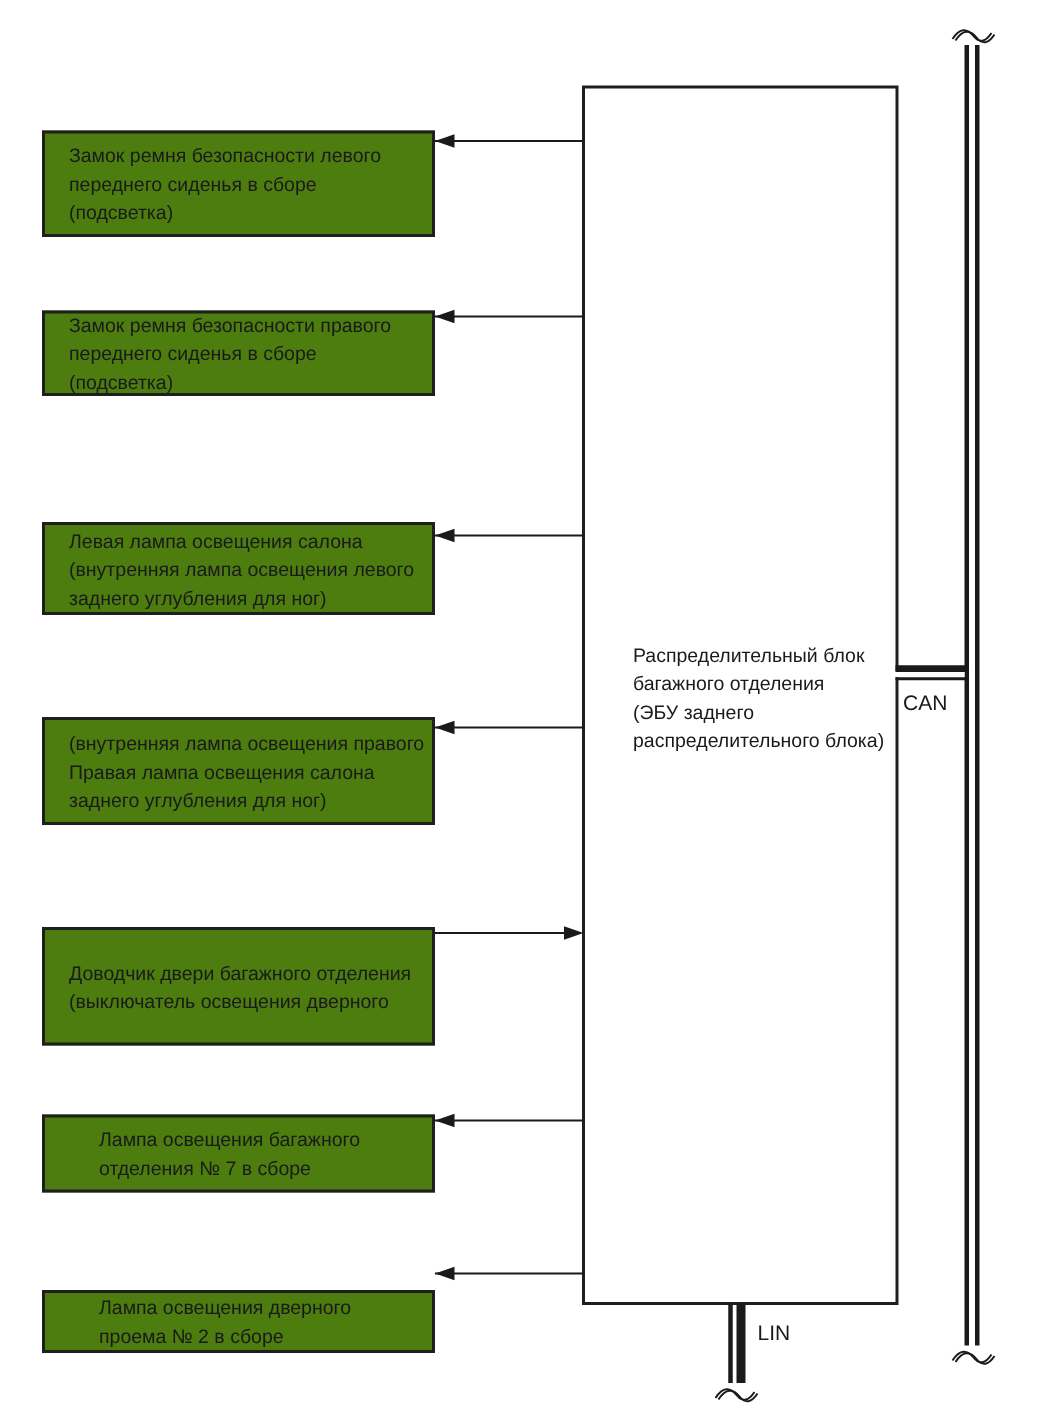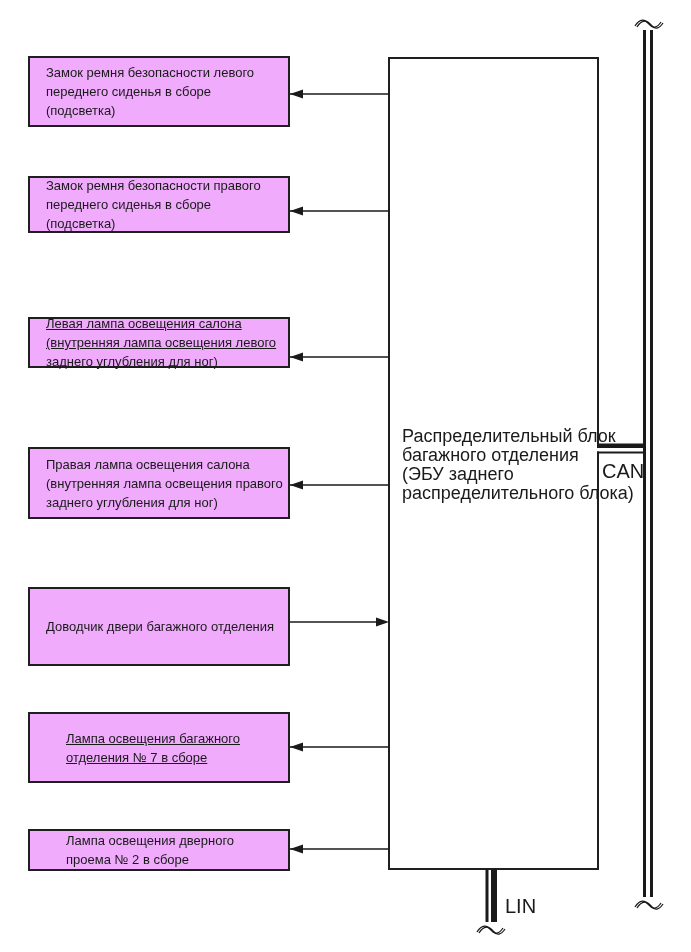--- a/index.html
+++ b/index.html
@@ -11,65 +11,66 @@
     font-family: "Liberation Sans", sans-serif;
     color: #1a1a1a;
     overflow: hidden;
   }
   .pbox {
     position: absolute;
     left: 28px;
     width: 262px;
     box-sizing: border-box;
     border: 2px solid #1f1f1f;
-    background: #f0abfc;
+    background: #4d7c0f;
     display: flex;
     flex-direction: column;
     justify-content: center;
     padding-left: 16px;
     padding-right: 4px;
     font-size: 13px;
     line-height: 19px;
     white-space: nowrap;
     z-index: 1;
+    margin-top: 31px;
   }
   .b1 { top: 56px;  height: 71px; }
   .b2 { top: 176px; height: 57px; }
-  .b3 { top: 317px; height: 51px; text-decoration: underline; }
+  .b3 { top: 317px; height: 62px; }
   .b4 { top: 447px; height: 72px; }
   .b5 { top: 587px; height: 79px; }
-  .b6 { top: 712px; height: 71px; padding-left: 36px; text-decoration: underline; }
+  .b6 { top: 712px; height: 52px; padding-left: 36px; }
   .b7 { top: 829px; height: 42px; padding-left: 36px; }
   .controller {
     position: absolute;
     left: 388px;
     top: 57px;
     width: 211px;
     height: 813px;
     box-sizing: border-box;
     border: 2px solid #1f1f1f;
     background: #ffffff;
     z-index: 1;
   }
   .controller-text {
     position: absolute;
-    left: 402px;
+    left: 422px;
     top: 427px;
-    font-size: 18px;
+    font-size: 13px;
     line-height: 19px;
     white-space: nowrap;
     z-index: 3;
   }
   .bus-label {
     position: absolute;
-    font-size: 20px;
+    font-size: 14px;
     z-index: 3;
   }
   .can-label { left: 602px; top: 460px; }
-  .lin-label { left: 505px; top: 880px; margin-top: 15px; }
+  .lin-label { left: 505px; top: 880px; }
   #wires {
     position: absolute;
     left: 0; top: 0;
     width: 691px; height: 952px;
     z-index: 2;
   }
   #wires line, #wires path { stroke: #1a1a1a; }
   #wires polygon { fill: #1a1a1a; stroke: none; }
   .squiggle path { stroke: #3a3a3a; stroke-width: 1.3; fill: none; }
 </style>
@@ -152,27 +153,28 @@
     <div>(подсветка)</div>
   </div>
 
   <div class="pbox b3">
     <div>Левая лампа освещения салона</div>
     <div>(внутренняя лампа освещения левого</div>
     <div>заднего углубления для ног)</div>
   </div>
 
   <div class="pbox b4">
+    <div>(внутренняя лампа освещения правого</div>
     <div>Правая лампа освещения салона</div>
-    <div>(внутренняя лампа освещения правого</div>
     <div>заднего углубления для ног)</div>
   </div>
 
   <div class="pbox b5">
     <div>Доводчик двери багажного отделения</div>
+    <div>(выключатель освещения дверного</div>
   </div>
 
   <div class="pbox b6">
     <div>Лампа освещения багажного</div>
     <div>отделения № 7 в сборе</div>
   </div>
 
   <div class="pbox b7">
     <div>Лампа освещения дверного</div>
     <div>проема № 2 в сборе</div>

